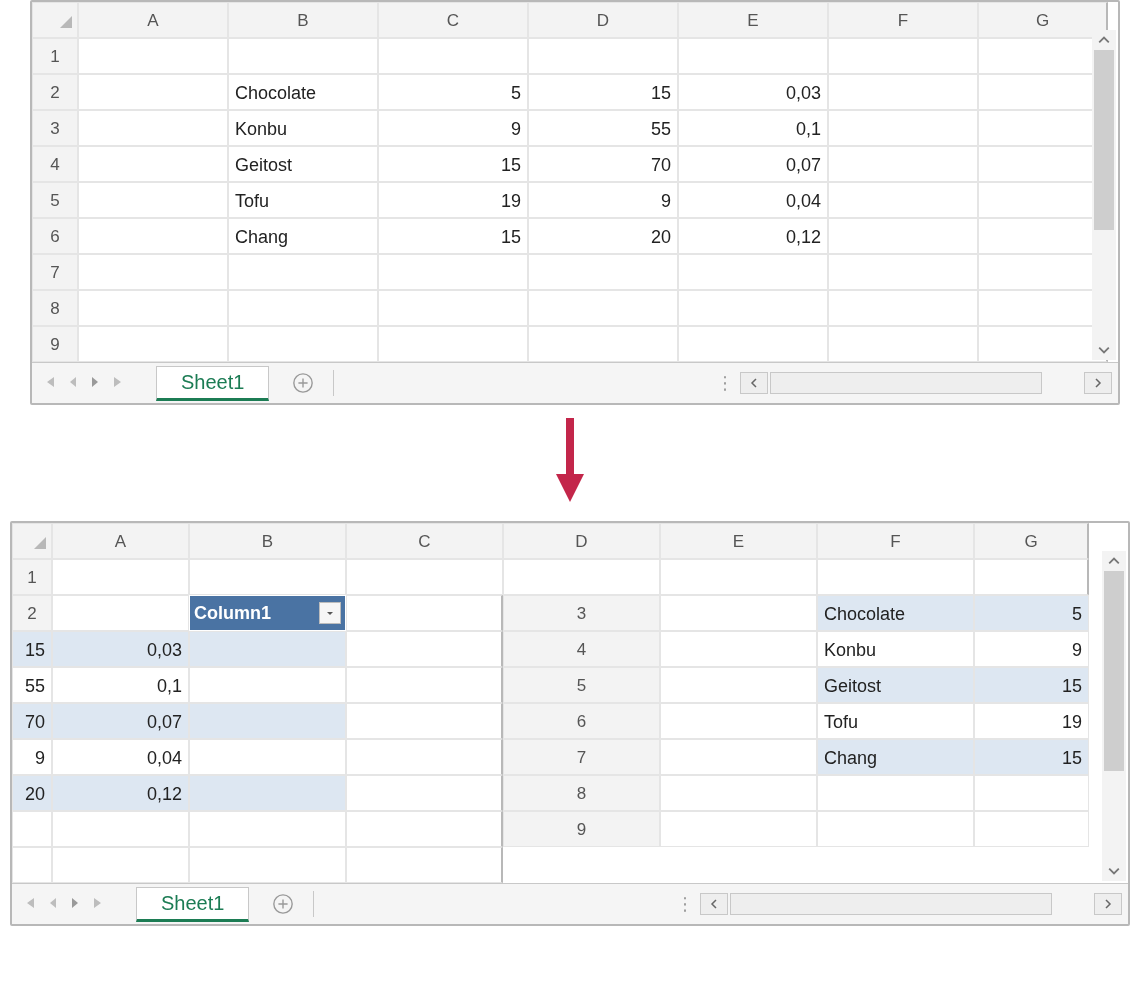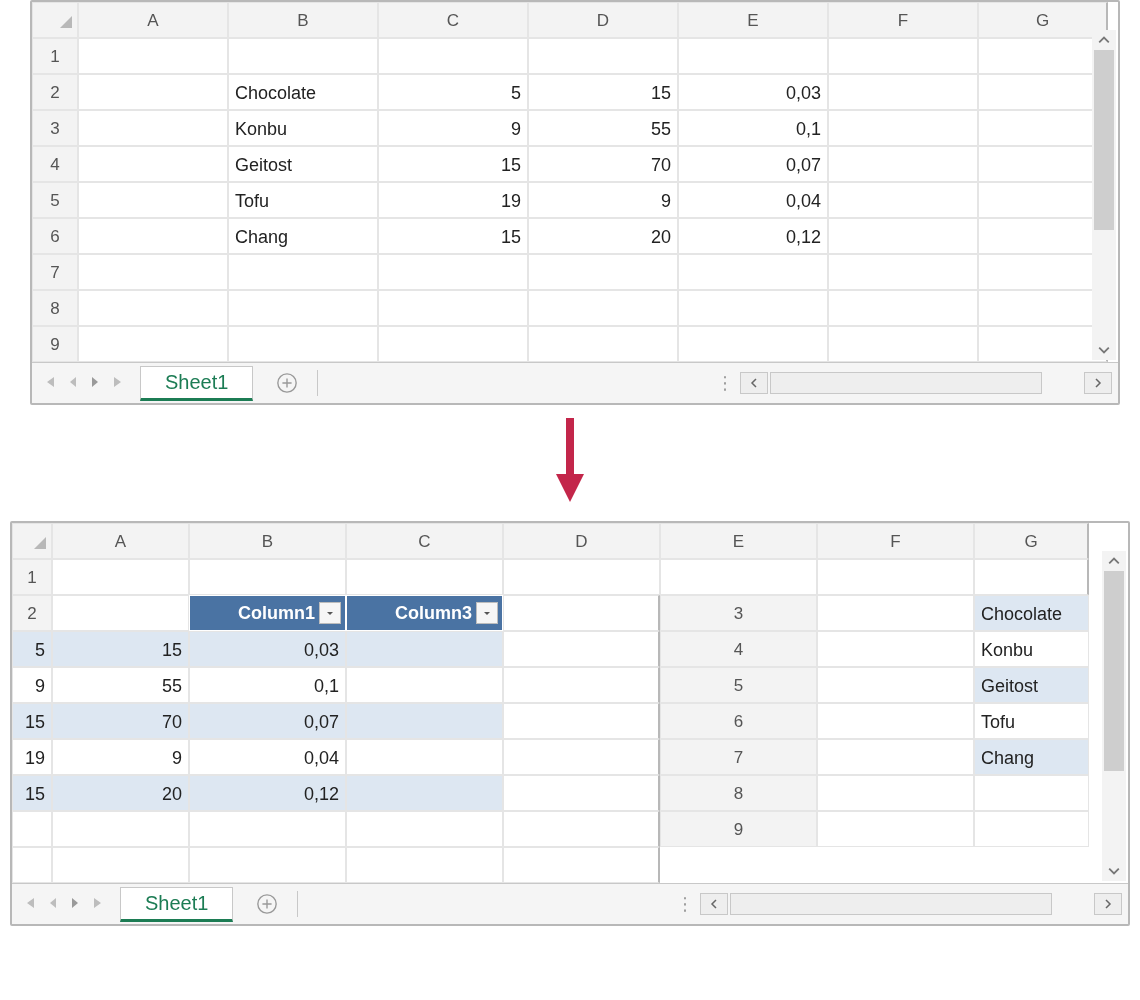--- a/index.html
+++ b/index.html
@@ -15,29 +15,29 @@
 .corner svg{width:14px;height:14px;vertical-align:middle;}
 .num{text-align:right;}
 .txt{text-align:left;}
 .gridholder{position:relative;}
 .vscroll{position:absolute;right:2px;top:28px;bottom:2px;width:24px;background:#f3f3f3;display:flex;flex-direction:column;align-items:center;}
 .vscroll .arrow{height:20px;width:100%;display:flex;align-items:center;justify-content:center;}
 .vscroll .thumb{width:20px;background:#cecece;}
 .tabbar{display:flex;align-items:center;height:40px;background:#f5f5f5;border-top:1px solid #c8c8c8;}
 .tabbar .nav{display:flex;gap:8px;padding:0 8px;}
 .tabbar .navbtn{color:#8a8a8a;cursor:pointer;padding:2px 2px;}
-.tabbar .tab{background:#fff;border:1px solid #c8c8c8;border-bottom:3px solid #1c7c54;padding:4px 24px;color:#1c7c54;font-size:20px;margin-left:4px;}
+.tabbar .tab{background:#fff;border:1px solid #c8c8c8;border-bottom:3px solid #1c7c54;padding:4px 24px;color:#1c7c54;font-size:20px;margin-left:20px;}
 .tabbar .add{margin-left:20px;width:28px;height:28px;display:flex;align-items:center;justify-content:center;color:#7a7a7a;cursor:pointer;}
 .tabbar .sep{width:1px;height:26px;background:#c8c8c8;margin:0 16px;}
 .tabbar .hscroll{display:flex;align-items:center;margin-left:auto;padding-right:6px;gap:2px;}
 .tabbar .hscroll .grip{color:#999;padding:0 4px;}
 .tabbar .hscroll .btn{width:26px;height:20px;background:#eee;border:1px solid #c8c8c8;display:flex;align-items:center;justify-content:center;color:#555;}
 .tabbar .hscroll .track{width:270px;height:20px;background:#eee;border:1px solid #c8c8c8;}
 .tabbar .hscroll .spacer{width:38px;height:20px;}
-.tblhead{background:#4a73a3;color:#fff;font-weight:600;border:1px solid #fff;display:flex;align-items:center;justify-content:flex-end;padding:0 4px;}
+.tblhead{background:#4a73a3;color:#fff;font-weight:600;border:1px solid #fff;display:flex;align-items:center;justify-content:space-between;padding:0 4px;}
 .tblhead .ddl{width:20px;height:20px;border:1px solid #bcbcbc;background:#f6f6f6;display:flex;align-items:center;justify-content:center;margin-left:4px;}
 .band{background:#dde7f2;}
 .arrowdown{display:flex;justify-content:center;align-items:center;height:100px;margin:6px 0 10px 0;}
 .arrowdown svg{color:#c3264a;}
 .hlast{border-right:2px solid #b8b8b8;}
 </style>
 </head>
 <body>
 <div class="wrap">
 
@@ -222,28 +222,20 @@
           <div class="cell rowhead">2</div>
           <div class="cell num  "></div>
           <div class="cell  tblhead ">
             <span>Column1</span>
             <span class="ddl">
               <svg width="10" height="10" viewBox="0 0 10 10">
                 <path d="M2 4 L5 7 L8 4 Z" fill="#555"></path>
               </svg>
             </span>
           </div>
-          <div class="cell  tblhead ">
-            <span>Column3</span>
-            <span class="ddl">
-              <svg width="10" height="10" viewBox="0 0 10 10">
-                <path d="M2 4 L5 7 L8 4 Z" fill="#555"></path>
-              </svg>
-            </span>
-          </div>
           <div class="cell num  hlast"></div>
           <div class="cell rowhead">3</div>
           <div class="cell num  "></div>
           <div class="cell txt band ">Chocolate</div>
           <div class="cell num band ">5</div>
           <div class="cell num band ">15</div>
           <div class="cell num band ">0,03</div>
           <div class="cell num band "></div>
           <div class="cell num  hlast"></div>
           <div class="cell rowhead">4</div>

